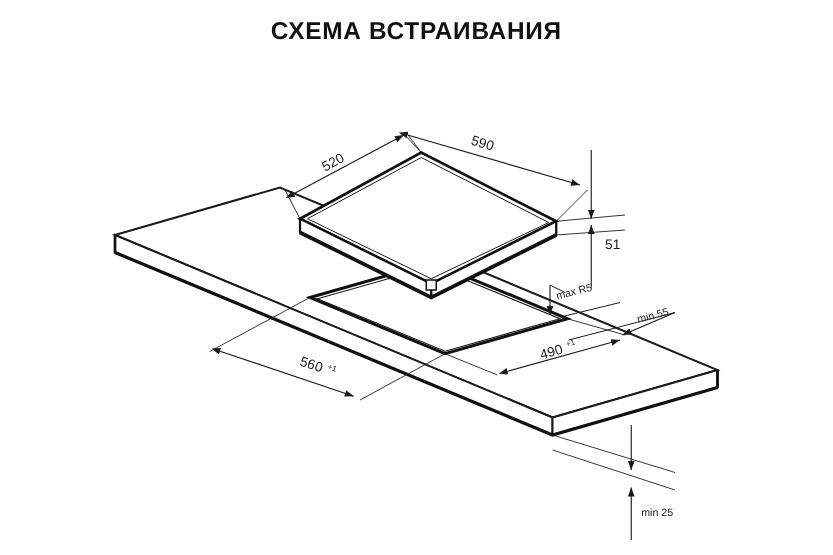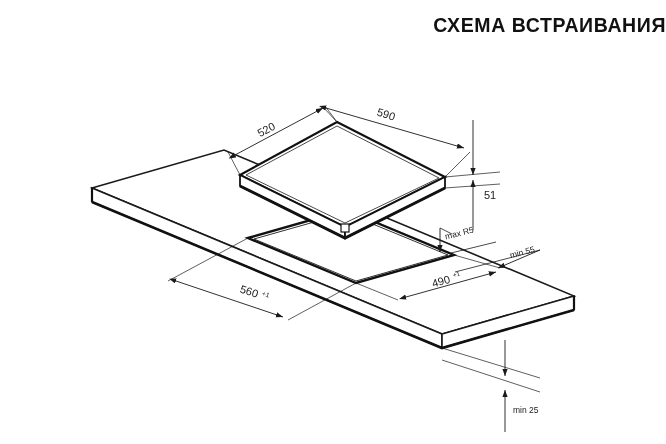--- a/index.html
+++ b/index.html
@@ -18,21 +18,21 @@
     position: relative;
     width: 666px;
     height: 444px;
     background: #ffffff;
   }
   .page-title {
     position: absolute;
     top: 14px;
     left: 0;
     width: 666px;
-    text-align: right;
+    text-align: center;
     font-size: 19.5px;
     font-weight: bold;
     letter-spacing: 0.6px;
     color: #111111;
     font-family: "Liberation Sans", sans-serif;
     white-space: nowrap;
   }
   svg#drawing {
     position: absolute;
     left: 0;

